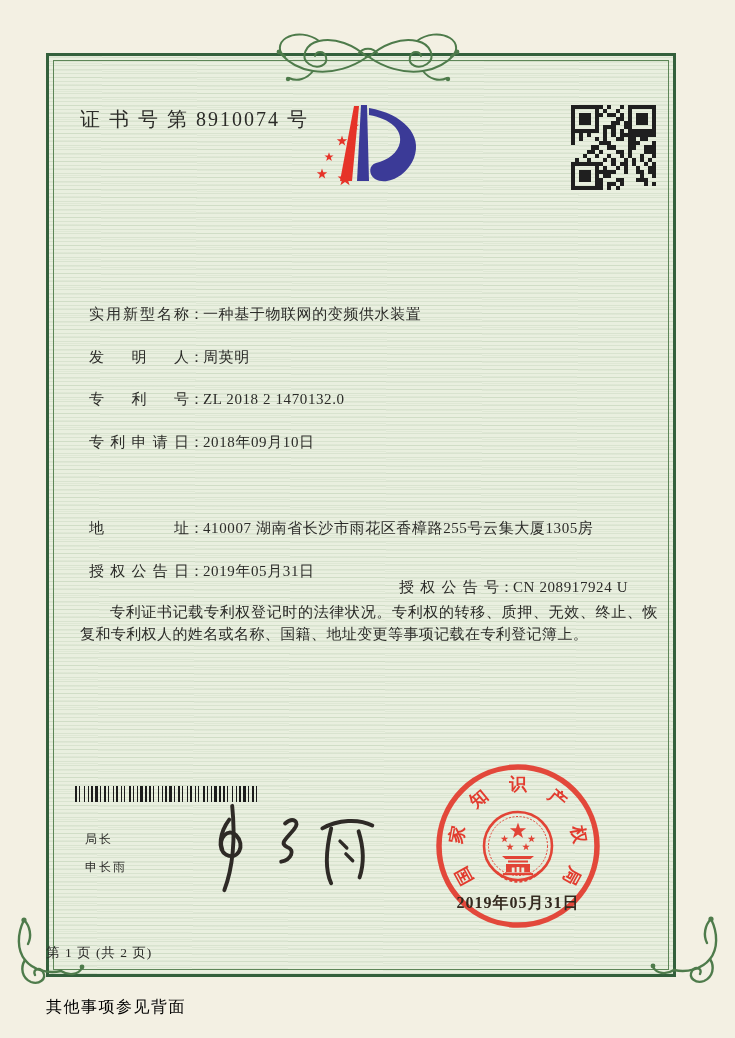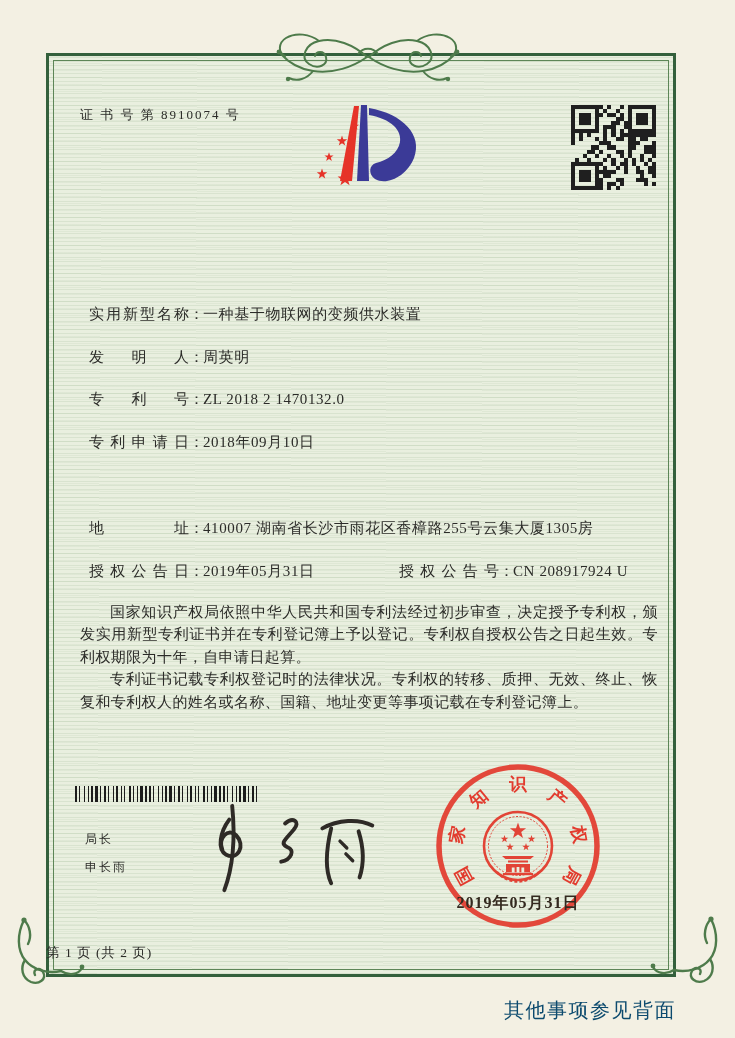--- a/index.html
+++ b/index.html
@@ -14,39 +14,39 @@
     background:
       repeating-linear-gradient(0deg, rgba(106,148,98,0.13) 0 1px, transparent 1px 4px),
       repeating-linear-gradient(0.6deg, rgba(106,148,98,0.08) 0 1px, transparent 1px 7px),
       #e9efdf;
   }
   .frame::after {
     content:""; position:absolute; inset:4px;
     border:1px solid #5d8657; pointer-events:none;
   }
   .abs { position:absolute; }
-  .cert-no { left:80px; top:106px; font-size:13px; letter-spacing:2px; }
+  .cert-no { left:80px; top:106px; font-size:20px; letter-spacing:2px; }
   .title { left:46px; top:214px; width:630px; text-align:center;
     font-size:41px; font-weight:600; letter-spacing:9px; color:#161614; }
   .row { left:80px; font-size:15px; white-space:nowrap;margin-left:9px; }
   .flabel { display:inline-block; width:100px; text-align:justify; text-align-last:justify; }
   .fcolon { display:inline-block; width:14px; }
   .fvalue { letter-spacing:0.6px; }
-  .grant-right { position:absolute; left:310px; top:0; }
+  .grant-right { position:absolute; left:310px; top:16px; }
   .body-text { left:80px; top:601px; width:578px; font-size:15px;
     line-height:22.4px; text-align:justify; }
   .body-text p { text-indent:2em; letter-spacing:0.4px; }
   .barcode { left:75px; top:786px; width:188px; height:16px; }
   .signer { left:85px; font-size:12px; letter-spacing:2px; }
   .signature { left:192px; top:797px; }
   .seal-box { left:432px; top:760px; width:172px; height:172px; }
   .seal-date { left:430px; top:893px; width:176px; text-align:center;
     font-size:16px; font-weight:600; letter-spacing:1px; color:#33291f; }
   .footer-page { left:46px; top:944px; width:630px; text-align:left; font-size:13.5px; letter-spacing:1px; }
-  .back-note { left:46px; top:997px; width:630px; text-align:right; font-size:20px; letter-spacing:1.5px; color:#0c4a6e; }
+  .back-note { left:46px; top:997px; width:630px; text-align:left; font-size:16px; letter-spacing:1.5px; color:#000000; }
   .qr { left:571px; top:105px; width:85px; height:85px; }
   .logo { left:299px; top:95px; width:140px; height:108px; }
   .flourish-top { left:258px; top:27px; width:220px; height:58px; }
   .corner-bl { left:12px; top:914px; width:74px; height:74px; }
   .corner-br { left:649px; top:912px; width:74px; height:76px; }
   svg text { font-family:"Liberation Serif","DejaVu Serif",serif; }
   .seal-ring-text text { font-size:17.5px; font-weight:bold; fill:#e23b2e; }
 </style>
 </head>
 <body>
@@ -349,21 +349,20 @@
   </div>
 
   <div class="abs row" style="top:562px; width:578px">
     <span class="flabel">授权公告日</span><span class="fcolon">：</span><span class="fvalue">2019年05月31日</span>
     <span class="grant-right">
       <span class="flabel">授权公告号</span><span class="fcolon">：</span><span class="fvalue">CN 208917924 U</span>
     </span>
   </div>
 
   <div class="abs body-text">
-    <p>国家知识产权局依照中华人民共和国专利法经过初步审查，决定授予专利权，颁发实用新型专利证书并在专利登记簿上予以登记。专利权自授权公告之日起生效。专利权期限为十年，自申请日起算。</p>
     <p>专利证书记载专利权登记时的法律状况。专利权的转移、质押、无效、终止、恢复和专利权人的姓名或名称、国籍、地址变更等事项记载在专利登记簿上。</p>
   </div>
 
   <div class="abs barcode" id="barcode-box"><svg viewBox="0 0 188 16" width="188" height="16" fill="#1c1c1c" shape-rendering="crispEdges">
         <rect x="0" y="0" width="2" height="16"></rect>
         <rect x="4" y="0" width="1" height="16"></rect>
         <rect x="9" y="0" width="1" height="16"></rect>
         <rect x="13" y="0" width="1" height="16"></rect>
         <rect x="16" y="0" width="2" height="16"></rect>
         <rect x="20" y="0" width="3" height="16"></rect>

